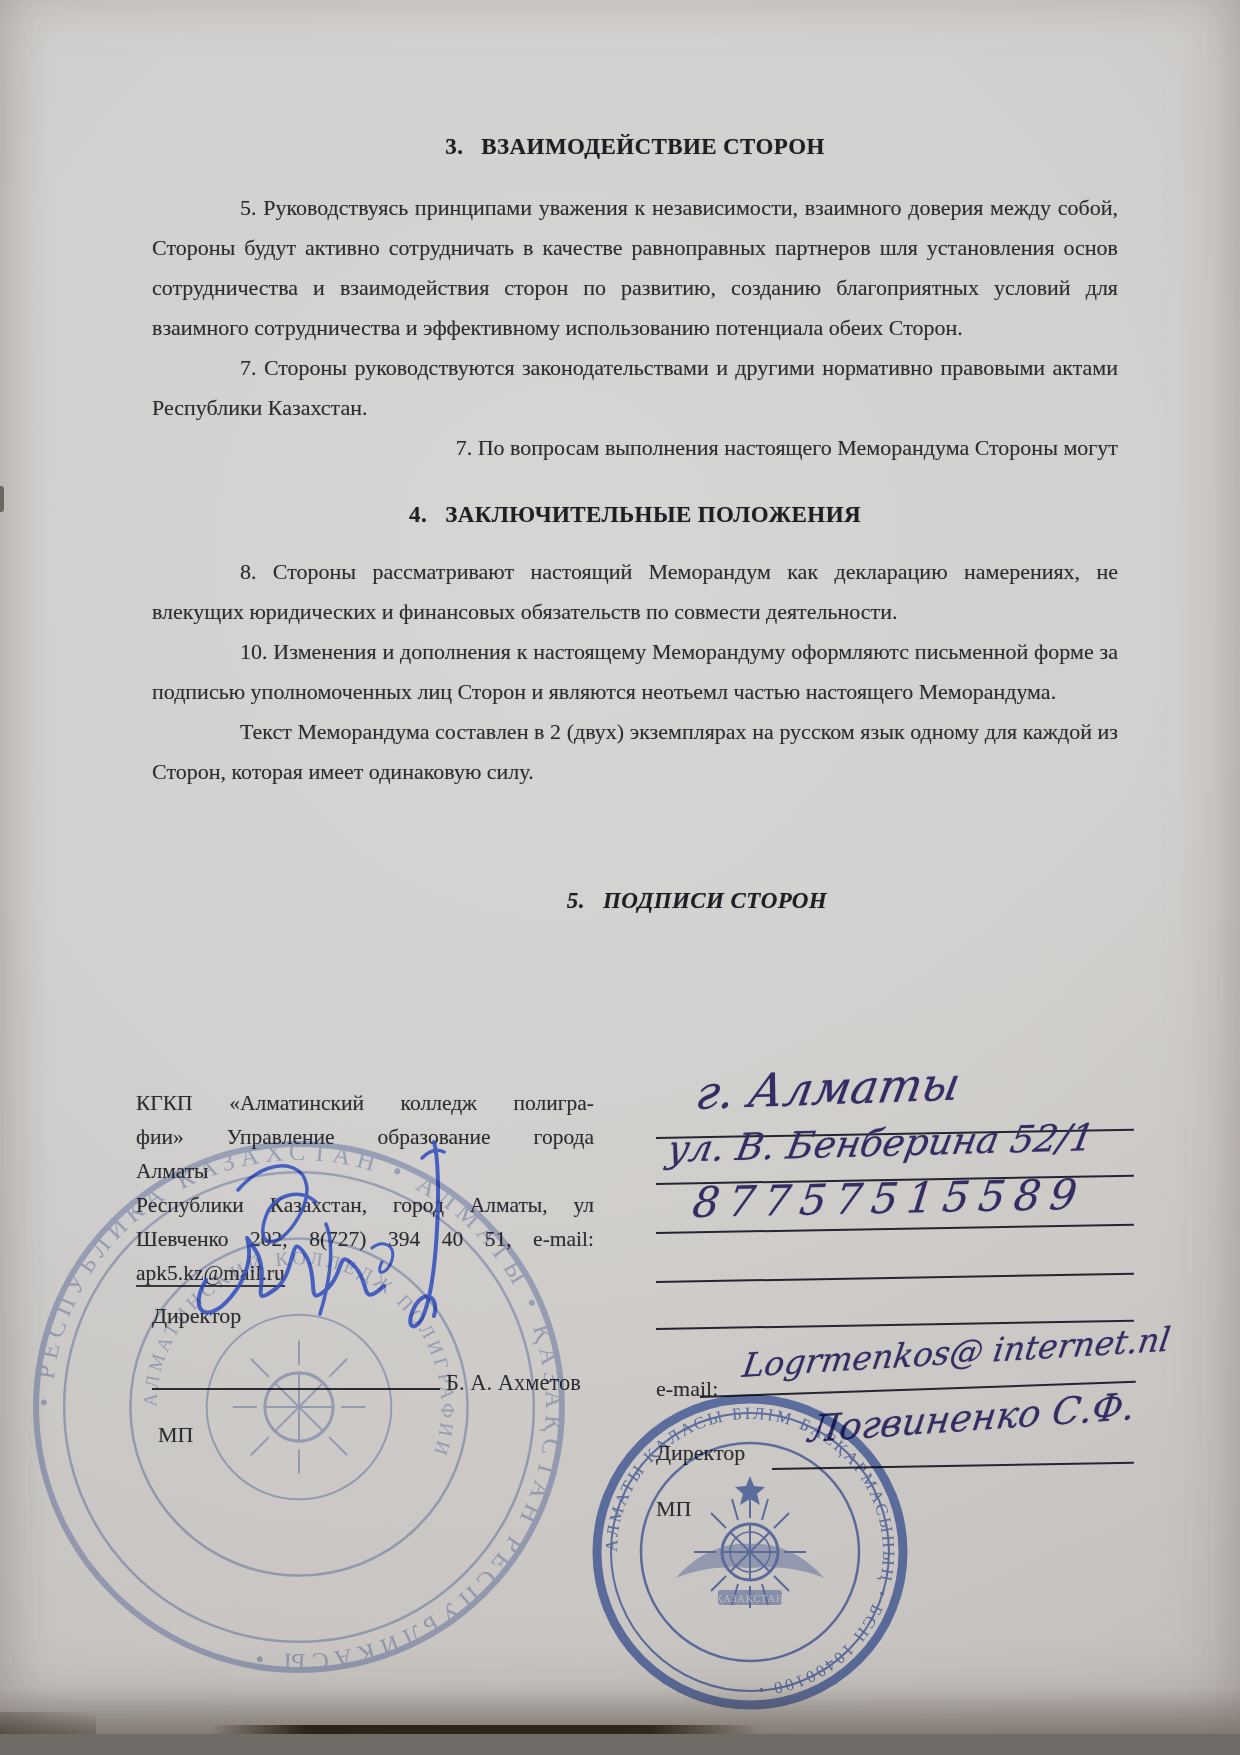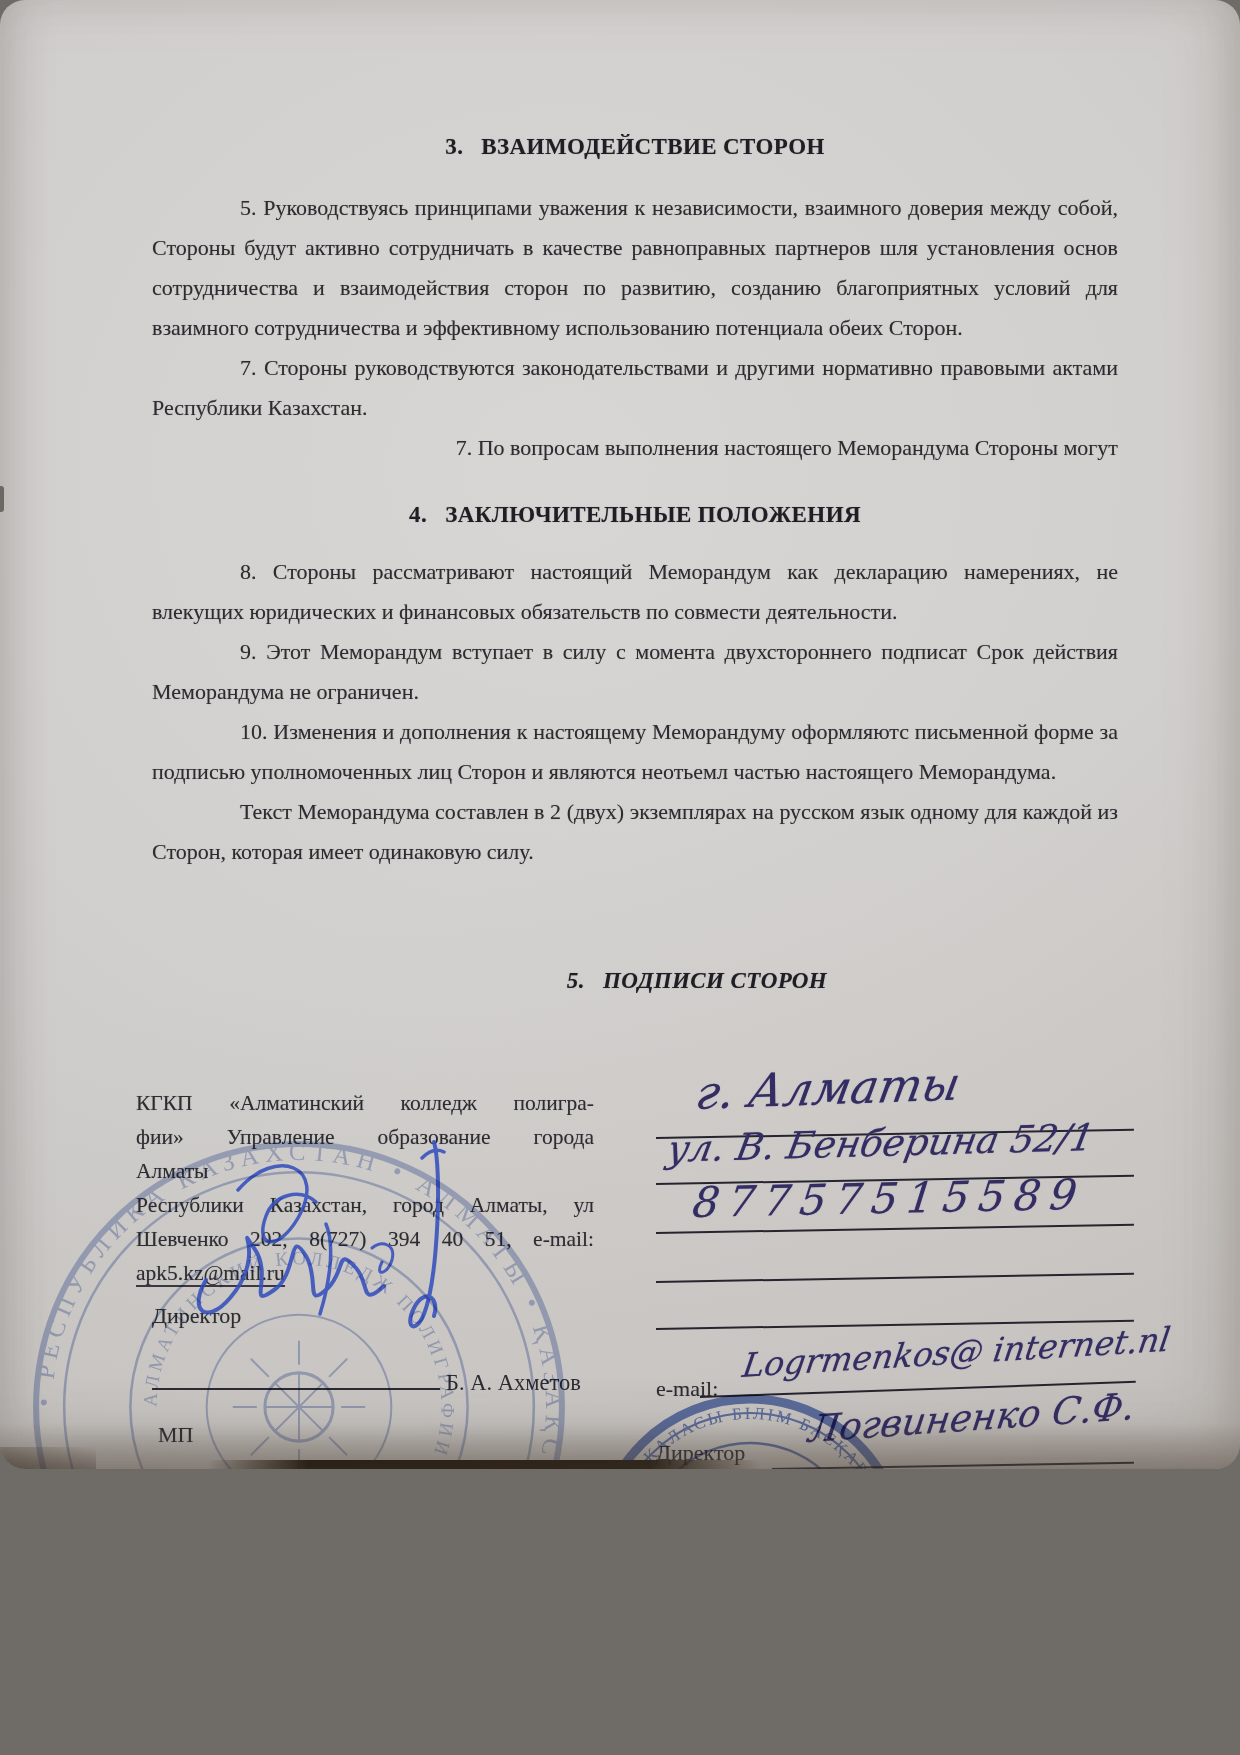--- a/index.html
+++ b/index.html
@@ -1,23 +1,22 @@
 <!DOCTYPE html>
 <html lang="ru"><head>
 <meta charset="utf-8">
 <style>
   html,body{margin:0;padding:0;background:#6f6c68;}
   .page{
-    position:relative;width:1240px;height:1469px;overflow:hidden;
+    position:relative;width:1240px;height:1734px;overflow:hidden;
     font-family:"Liberation Serif","DejaVu Serif",serif;
     background:
       linear-gradient(160deg, rgba(214,210,206,0) 55%, rgba(186,178,172,.28) 100%),
       radial-gradient(125% 95% at 45% 32%, #d8d6d4 0%, #d2d0ce 40%, #cac8c6 70%, #bcb9b6 100%);
     color:#2c2c31;
-    border-radius:25px;
   }
   .page::after{content:"";position:absolute;inset:0;pointer-events:none;
     box-shadow:inset 0 -34px 55px rgba(70,58,48,.22), inset -26px 0 60px rgba(125,108,100,.10), inset 10px 0 40px rgba(90,80,72,.08);}
   
   .text-flow{position:absolute;top:0;left:152px;width:966px;}
   .heading{margin:0;text-align:center;font-size:23px;font-weight:bold;color:#1e1e24;letter-spacing:.4px;
     text-shadow:0 0 1px rgba(30,30,35,.4);}
   .heading .hnum{margin-right:18px;}
   .h3{margin-top:134px;margin-bottom:28px;}
   .h4{margin-top:34px;margin-bottom:24px;}
@@ -64,21 +63,20 @@
 
 <div class="page">
 
   <article class="text-flow">
     <h2 class="heading h3"><span class="hnum">3.</span><span>ВЗАИМОДЕЙСТВИЕ СТОРОН</span></h2>
     <p class="bp ind">5. Руководствуясь принципами уважения к независимости, взаимного доверия между собой, Стороны будут активно сотрудничать в качестве равноправных партнеров шля установления основ сотрудничества и взаимодействия сторон по развитию, созданию благоприятных условий для взаимного сотрудничества и эффективному использованию потенциала обеих Сторон.</p>
     <p class="bp ind">7. Стороны руководствуются законодательствами и другими нормативно правовыми актами Республики Казахстан.</p>
     <p class="bp ind nj">7. По вопросам выполнения настоящего Меморандума Стороны могут</p>
     <h2 class="heading h4"><span class="hnum">4.</span><span>ЗАКЛЮЧИТЕЛЬНЫЕ ПОЛОЖЕНИЯ</span></h2>
     <p class="bp ind">8. Стороны рассматривают настоящий Меморандум как декларацию намерениях, не влекущих юридических и финансовых обязательств по совмести деятельности.</p>
-    <p class="bp ind">9. Этот Меморандум вступает в силу с момента двухстороннего подписат Срок действия Меморандума не ограничен.</p>
     <p class="bp ind">10. Изменения и дополнения к настоящему Меморандуму оформляютс письменной форме за подписью уполномоченных лиц Сторон и являются неотьемл частью настоящего Меморандума.</p>
     <p class="bp ind">Текст Меморандума составлен в 2 (двух) экземплярах на русском язык одному для каждой из Сторон, которая имеет одинаковую силу.</p>
     <h2 class="heading h5"><span class="hnum">5.</span><span>ПОДПИСИ СТОРОН</span></h2>
   </article>
 
   <div class="lline jline" style="top:1086px">КГКП «Алматинский колледж полигра-</div>
   <div class="lline jline" style="top:1120px">фии» Управление образование города</div>
   <div class="lline" style="top:1154px">Алматы</div>
   <div class="lline jline" style="top:1188px">Республики Казахстан, город Алматы, ул</div>
   <div class="lline jline" style="top:1222px">Шевченко 202, 8(727) 394 40 51, e-mail:</div>

